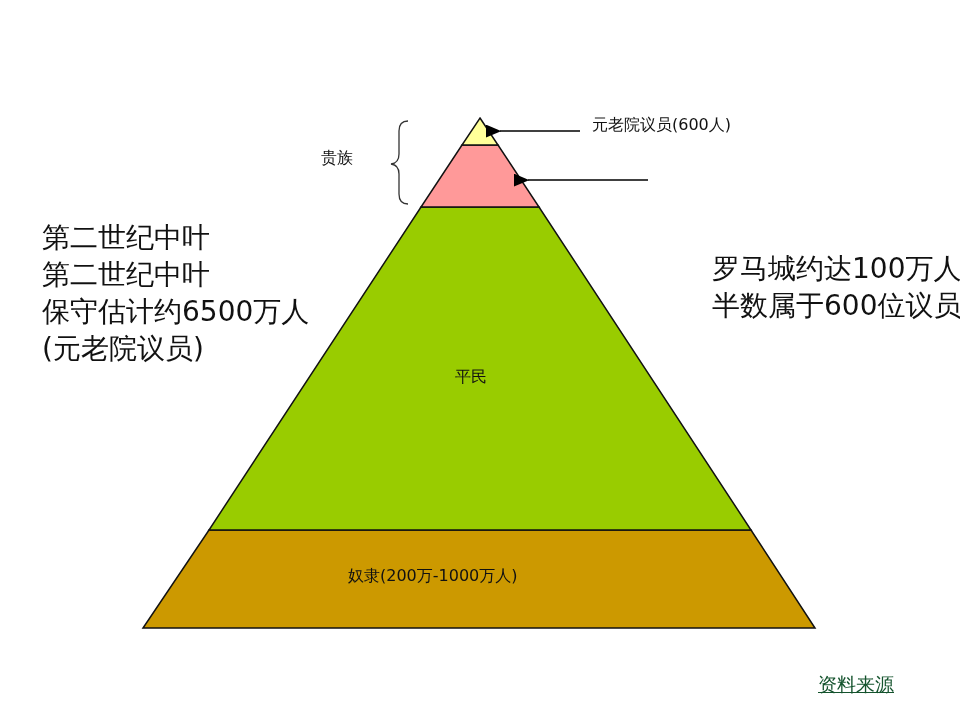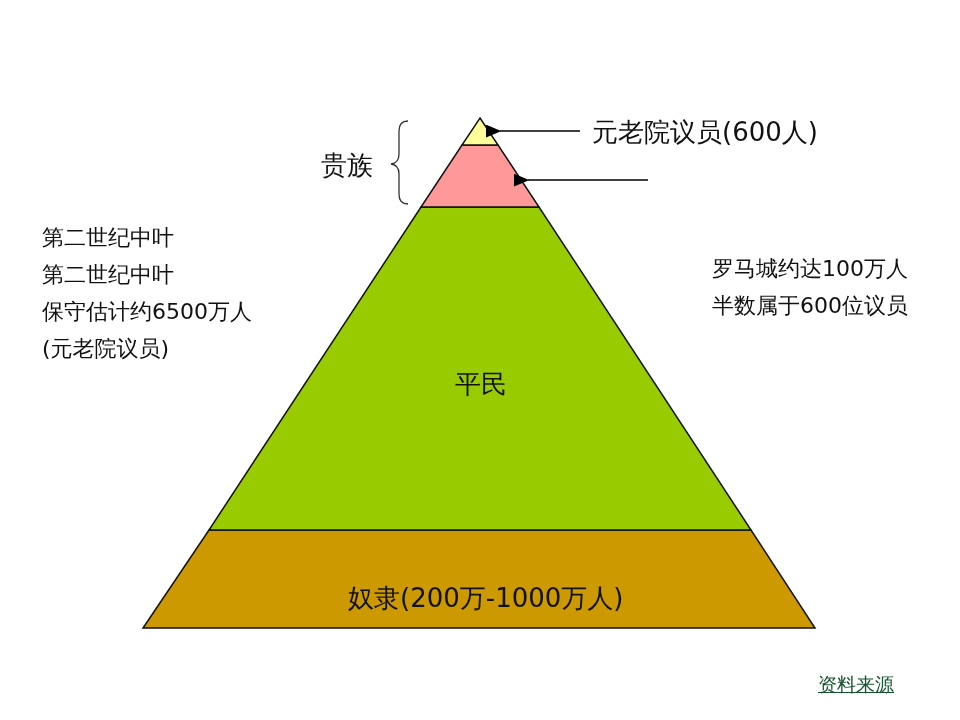--- a/index.html
+++ b/index.html
@@ -1,20 +1,20 @@
 <!DOCTYPE html>
 <html><head>
   <meta charset="utf-8">
   <style>
     html, body { margin: 0; padding: 0; background: #ffffff; }
     body { width: 960px; height: 720px; position: relative; overflow: hidden;
            font-family: "DejaVu Sans", "Liberation Sans", sans-serif; color: #000; }
     #stage { position: absolute; left: 0; top: 0; width: 960px; height: 720px; }
-    .txt { position: absolute; white-space: nowrap; font-size: 22px; line-height: 37px; color: #111; }
-    .lbl { position: absolute; white-space: nowrap; font-size: 26px; color: #111; }
+    .txt { position: absolute; white-space: nowrap; font-size: 28px; line-height: 37px; color: #111; }
+    .lbl { position: absolute; white-space: nowrap; font-size: 16px; color: #111; }
     .block p { margin: 0; }
     #source-link { position: absolute; left: 818px; top: 672px; font-size: 19px;
                    color: #14532d; text-decoration: underline; cursor: pointer; }
   </style>
 </head>
 <body>
 
 <div id="stage">
 
   <svg width="960" height="720" viewBox="0 0 960 720" style="position:absolute;left:0;top:0;">
@@ -36,21 +36,21 @@
     <line x1="648" y1="180" x2="528" y2="180" stroke="#000" stroke-width="1.3" marker-end="url(#arrowhead)"></line>
 
     <path d="M408,121 Q399,121 399,131 L399,154 Q399,163 391,164 Q399,165 399,174 L399,194 Q399,204 408,204" fill="none" stroke="#333" stroke-width="1.3"></path>
   </svg>
 
   <div class="lbl" style="left:592px; top:115px;">元老院议员(600人)</div>
 
   <div class="lbl" style="left:321px; top:148px;">贵族</div>
 
   <div class="lbl" style="left:455px; top:367px;">平民</div>
-  <div class="lbl" style="left:348px; top:566px;margin-top:15px;">奴隶(200万-1000万人)</div>
+  <div class="lbl" style="left:348px; top:566px;">奴隶(200万-1000万人)</div>
 
   <div class="txt block" style="left:42px; top:219px;">
     <p>第二世纪中叶</p>
     <p>第二世纪中叶</p>
     <p>保守估计约6500万人</p>
     <p>(元老院议员)</p>
   </div>
 
   <div class="txt block" style="left:690px; top:250px;margin-left:22px;">
     <p>罗马城约达100万人</p>

